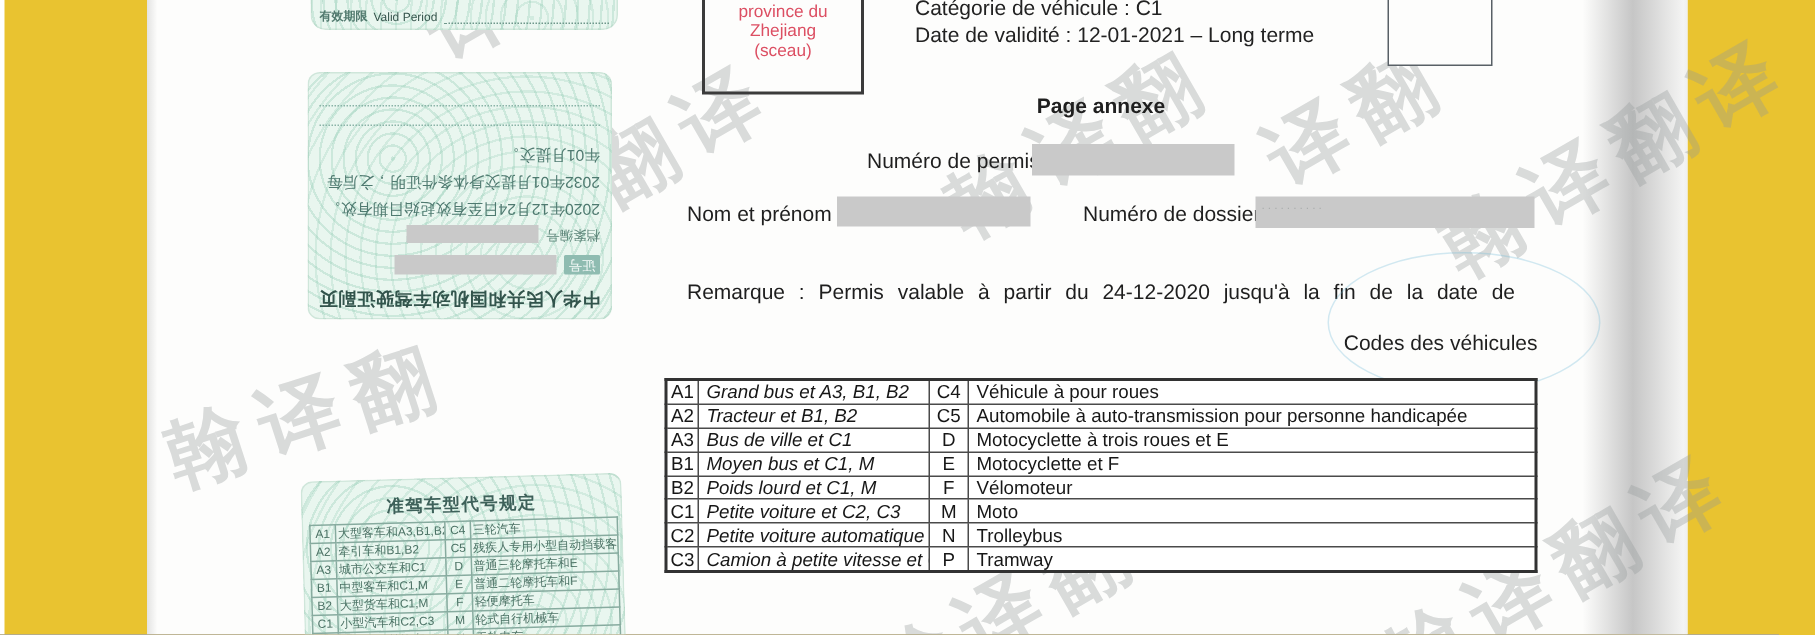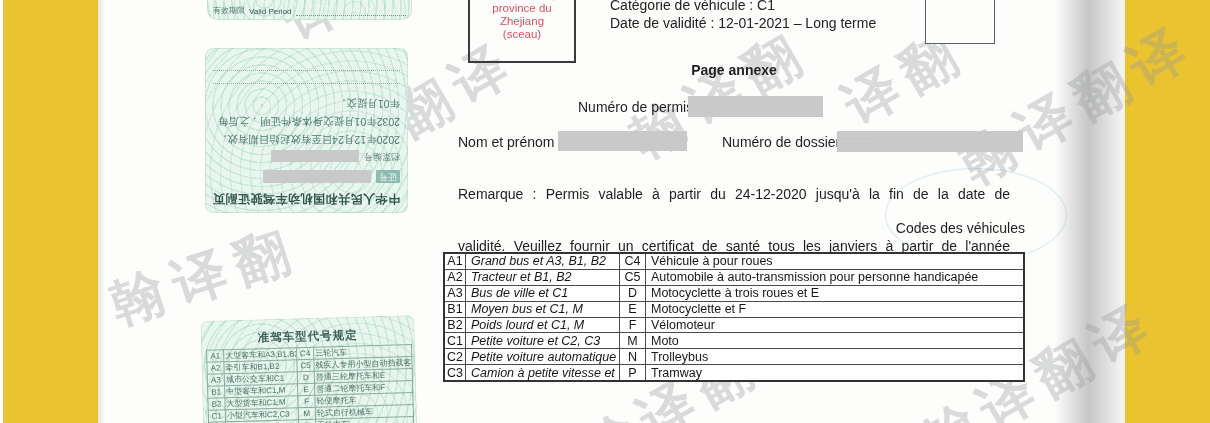--- a/index.html
+++ b/index.html
@@ -31,21 +31,21 @@
   .card{
     background-color:#e9f6ef;
     background-image:
       repeating-radial-gradient(circle at 28% 35%, rgba(128,195,168,.28) 0 1.5px, rgba(128,195,168,0) 1.5px 8px),
       repeating-radial-gradient(circle at 72% 75%, rgba(128,195,168,.22) 0 1.5px, rgba(128,195,168,0) 1.5px 10px);
     box-shadow:0 0 0 1px rgba(160,200,180,.35) inset;
     overflow:hidden;
   }
   .card1{left:207px; top:-12px; width:205px; height:32px; border-radius:0 0 10px 10px;}
   .card1-row{position:absolute; left:6px; right:6px; bottom:4px; display:flex; align-items:flex-end; gap:4px;}
-  .vp-cn{font-size:8px; color:#51796e;}
+  .vp-cn{font-size:8px; color:#51796e;font-weight:bold;}
   .vp-en{font-size:8px; color:#35544c; white-space:nowrap;}
   .dotline{flex:1; border-bottom:1px dotted #6f978b; height:7px;}
 
   .card2{left:205px; top:48px; width:203px; height:165px; border-radius:8px;}
   .card2-inner{position:absolute; inset:0; transform:rotate(180deg); padding:6px 8px; box-sizing:border-box;}
   .c2-title{font-size:12px; font-weight:bold; color:#32544c; text-align:center; letter-spacing:.5px; white-space:nowrap;}
   .c2-row{display:flex; align-items:center; gap:5px; margin-top:7px;}
   .c2-label{font-size:9px; color:#5d8densions79;}
   .c2-label{font-size:9px; color:#5d8579;}
   .c2-tag{font-size:9px; color:#f4faf8; background:#8fbcb1; padding:0 3px; border-radius:1px;}
@@ -210,21 +210,20 @@
   <div class="abs name-label">Nom et prénom :</div>
   <div class="abs name-box redact"></div>
 
   <div class="abs dossier-label">Numéro de dossier :</div>
   <div class="abs dossier-box redact">
     <span class="dossier-dots">..........</span>
   </div>
 
   <div class="abs remark">
     <div class="jline">Remarque : Permis valable à partir du 24-12-2020 jusqu'à la fin de la date de</div>
-    <div class="jline">validité. Veuillez fournir un certificat de santé tous les janviers à partir de l'année</div>
   </div>
 
   <div class="abs stamp-ghost"></div>
 
   <div class="abs codes-title">Codes des véhicules</div>
 
   <table class="abs codes-table">
     <tbody>
         <tr>
       <td class="code">A1</td>

